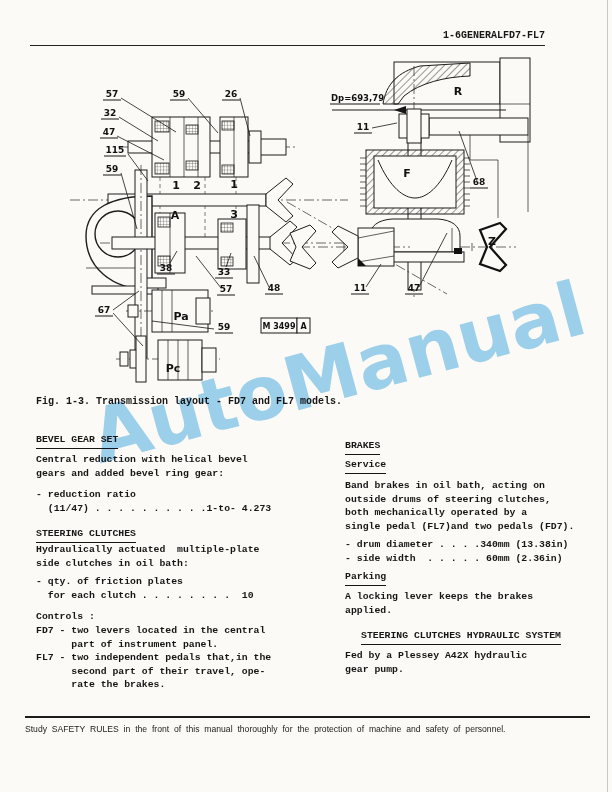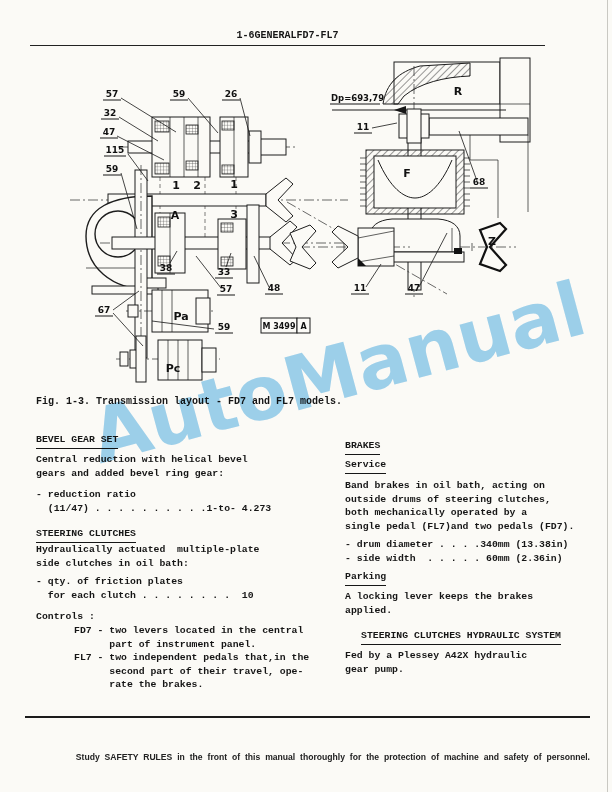--- a/index.html
+++ b/index.html
@@ -2,27 +2,27 @@
 <html><head>
 <meta charset="utf-8">
 <style>
   html,body{margin:0;padding:0;background:#e8e8e4;}
   .page{position:relative;width:612px;height:792px;background:#fbfaf6;overflow:hidden;
         font-family:"Liberation Mono","DejaVu Sans Mono",monospace;color:#161616;}
   .mono{position:absolute;white-space:pre;font-size:9.8px;line-height:13.6px;font-weight:700;letter-spacing:0;}
   .hd{font-weight:700;}
   .hd span{display:inline-block;border-bottom:1.2px solid #161616;padding-bottom:1px;}
   
-  .hdr{position:absolute;left:30px;top:30px;width:515px;display:flex;justify-content:center;
+  .hdr{position:absolute;left:30px;top:30px;width:515px;display:flex;justify-content:flex-end;
        font-size:10px;font-weight:700;}
   .hdr-rule{position:absolute;left:30px;top:45px;width:515px;border-top:1.6px solid #222;}
   
   .ftr-rule{position:absolute;left:25px;top:716px;width:565px;border-top:2px solid #1b1b1b;}
-  .ftr{position:absolute;left:25px;top:752px;width:565px;text-align:right;
-       font-family:"Liberation Sans","DejaVu Sans",sans-serif;font-size:8.6px;font-weight:700;
+  .ftr{position:absolute;left:25px;top:724px;width:565px;text-align:left;
+       font-family:"Liberation Sans","DejaVu Sans",sans-serif;font-size:8.6px;font-weight:400;
        word-spacing:2.5px;color:#222;}
   
   .wm{position:absolute;left:103px;top:400px;font-family:"DejaVu Sans","Liberation Sans",sans-serif;
       font-weight:700;font-size:75px;line-height:1;color:rgba(132,198,238,0.78);
       transform:rotate(-15deg);transform-origin:0 100%;mix-blend-mode:multiply;
       pointer-events:none;z-index:5;}
   
   svg.diag{position:absolute;left:0;top:0;width:612px;height:792px;}
   .edge{position:absolute;left:607px;top:0;width:1px;height:792px;background:#c9c8c2;}
   
@@ -203,21 +203,21 @@
   <div class="mono" style="left:36px;top:453px;">Central reduction with helical bevel
 gears and added bevel ring gear:</div>
   <div class="mono" style="left:36px;top:488px;">- reduction ratio
   (11/47) . . . . . . . . . .1-to- 4.273</div>
   <div class="mono hd" style="left:36px;top:527px;"><span>STEERING CLUTCHES</span></div>
   <div class="mono" style="left:36px;top:543px;">Hydraulically actuated  multiple-plate
 side clutches in oil bath:</div>
   <div class="mono" style="left:36px;top:575px;">- qty. of friction plates
   for each clutch . . . . . . . .  10</div>
   <div class="mono" style="left:36px;top:610px;">Controls :</div>
-  <div class="mono" style="left:36px;top:624px;margin-left:38px;">FD7 - two levers located in the central
+  <div class="mono" style="left:36px;top:624px;">FD7 - two levers located in the central
       part of instrument panel.
 FL7 - two independent pedals that,in the
       second part of their travel, ope-
       rate the brakes.</div>
 
   <div class="mono hd" style="left:345px;top:439px;text-decoration:underline;"><span>BRAKES</span></div>
   <div class="mono hd" style="left:345px;top:458px;text-decoration:underline;"><span>Service</span></div>
   <div class="mono" style="left:345px;top:479px;">Band brakes in oil bath, acting on
 outside drums of steering clutches,
 both mechanically operated by a

